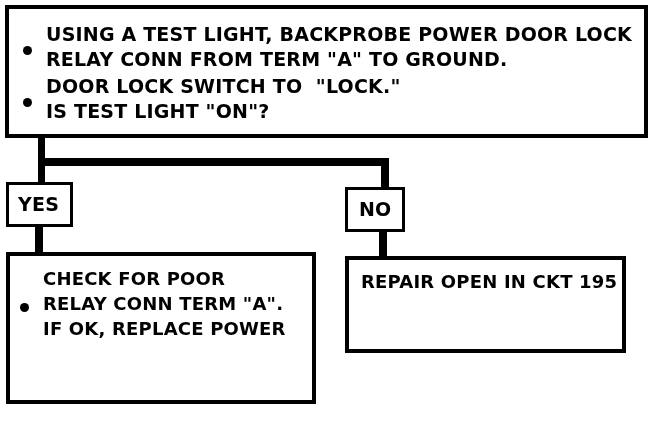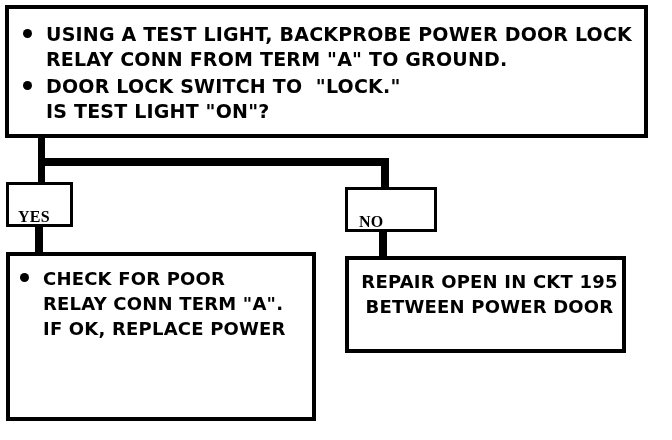--- a/index.html
+++ b/index.html
@@ -50,21 +50,21 @@
     border-width: 4px;
   }
   #decision-box .bullet-list {
     position: absolute;
     left: 14px;
     top: 13px;
     right: 6px;
   }
   .bullet-row {
     display: flex;
-    align-items: flex-start;
+    align-items: center;
     margin-bottom: 2px;
   }
   .bullet-dot {
     width: 9px;
     height: 9px;
     border-radius: 50%;
     background: #000000;
     flex: 0 0 9px;
     margin-top: 7px;
     margin-right: 14px;
@@ -81,41 +81,40 @@
   #yes-box {
     left: 6px;
     top: 182px;
     width: 67px;
     height: 45px;
     border-width: 3px;
   }
   #no-box {
     left: 345px;
     top: 187px;
-    width: 92px;
+    width: 60px;
     height: 45px;
     border-width: 3px;
   }
   #yes-box .fc-text,
   #no-box .fc-text {
     position: absolute;
     left: 9px;
-    top: 22px;
-    font-size: 16px;
+    top: 10px;
+    font-size: 19px;
     line-height: 19px;
-    font-family: Liberation Serif, serif;
   }
   #no-box .fc-text { left: 11px; }
 
   
   #yes-result-box {
     left: 6px;
     top: 252px;
     width: 310px;
-    height: 169px;
+    height: 152px;
     border-width: 4px;
   }
   #yes-result-box .bullet-list {
     position: absolute;
     left: 10px;
     top: 10px;
     right: 4px;
   }
   #yes-result-box .fc-text {
     font-size: 18px;
@@ -131,21 +130,20 @@
   }
   #no-result-box .plain-list {
     position: absolute;
     left: 12px;
     top: 9px;
     right: 4px;
   }
   #no-result-box .fc-text {
     font-size: 18px;
     line-height: 25px;
-    text-align: center;
   }
 
   
   .conn {
     position: absolute;
     background: #000000;
   }
   
   #conn-stem-top   { left: 38px;  top: 137px; width: 7px;   height: 28px; }
   
@@ -210,17 +208,16 @@
           <div class="fc-text">RELAY CONN TERM "A".</div>
           <div class="fc-text">IF OK, REPLACE POWER</div>
         </span>
       </div>
     </div>
   </div>
 
   <div class="fc-box" id="no-result-box">
     <div class="plain-list">
       <div class="fc-text">REPAIR OPEN IN CKT 195</div>
-      <div class="fc-text">BETWEEN POWER DOOR</div>
     </div>
   </div>
 
 </div>
 
 </body></html>

